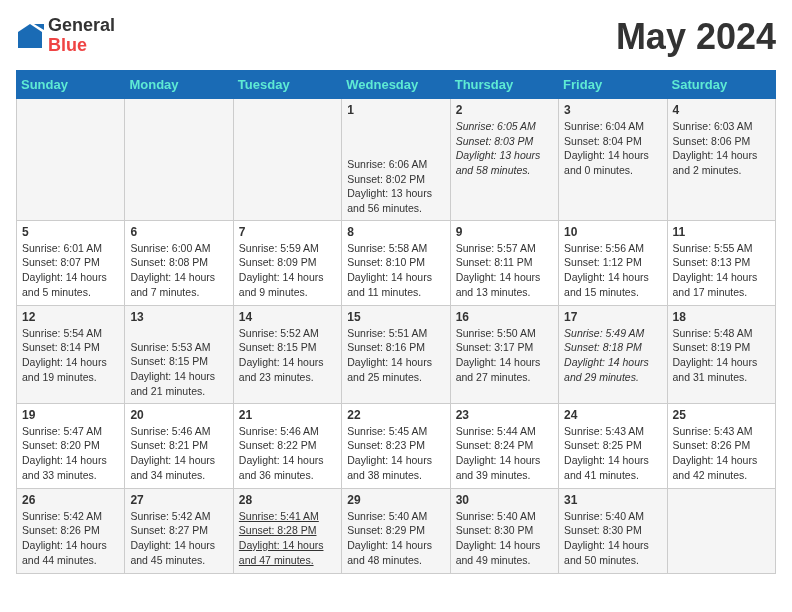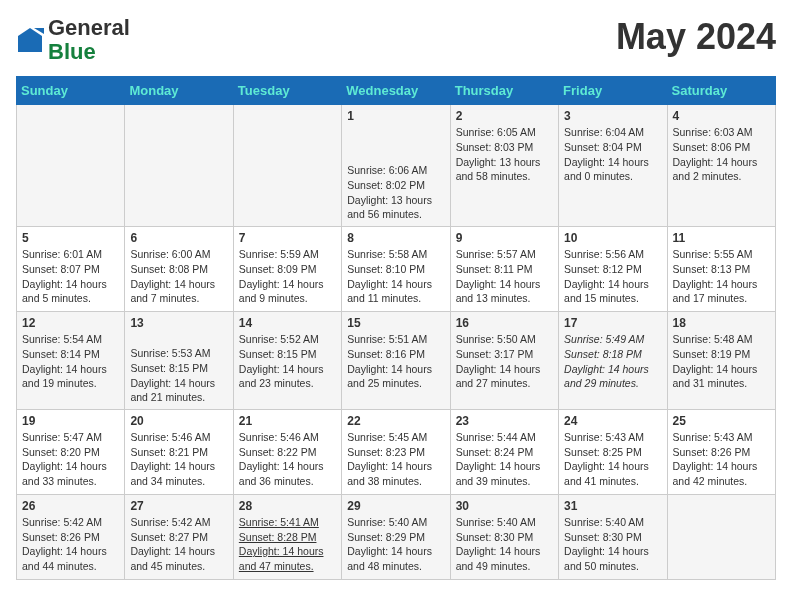--- a/index.html
+++ b/index.html
@@ -15,26 +15,26 @@
       justify-content: space-between;
       align-items: flex-start;
       margin-bottom: 12px;
     }
     .logo {
       display: flex;
       align-items: center;
       gap: 4px;
     }
     .logo-text {
-      font-size: 22px;
+      font-size: 18px;
       font-weight: bold;
       line-height: 1.1;
     }
     .logo-general { color: #333; }
-    .logo-blue { color: #15803d; }
+    .logo-blue { color: #ef4444; }
     .logo-icon {
       width: 28px;
       height: 28px;
     }
     .title-block {
       text-align: right;
     }
     .main-title {
       font-size: 36px;
       font-weight: bold;
@@ -126,21 +126,21 @@
         <td class="empty"></td>
         <td>
           <span class="day-num">1</span>
           <div class="day-info" style="white-space: pre-line; margin-top: 40px;">Sunrise: 6:06 AM
 Sunset: 8:02 PM
 Daylight: 13 hours
 and 56 minutes.</div>
         </td>
         <td>
           <span class="day-num">2</span>
-          <div class="day-info" style="white-space: pre-line;">Sunrise: 6:05 AM
+          <div class="day-info" style="white-space: pre-line; font-style: italic;">Sunrise: 6:05 AM
 Sunset: 8:03 PM
 Daylight: 13 hours
 and 58 minutes.</div>
         </td>
         <td>
           <span class="day-num">3</span>
           <div class="day-info" style="white-space: pre-line;">Sunrise: 6:04 AM
 Sunset: 8:04 PM
 Daylight: 14 hours
 and 0 minutes.</div>
@@ -185,21 +185,21 @@
         <td>
           <span class="day-num">9</span>
           <div class="day-info" style="white-space: pre-line;">Sunrise: 5:57 AM
 Sunset: 8:11 PM
 Daylight: 14 hours
 and 13 minutes.</div>
         </td>
         <td>
           <span class="day-num">10</span>
           <div class="day-info" style="white-space: pre-line;">Sunrise: 5:56 AM
-Sunset: 8:12 PM
+Sunset: 1:12 PM
 Daylight: 14 hours
 and 15 minutes.</div>
         </td>
         <td>
           <span class="day-num">11</span>
           <div class="day-info" style="white-space: pre-line;">Sunrise: 5:55 AM
 Sunset: 8:13 PM
 Daylight: 14 hours
 and 17 minutes.</div>
         </td>

